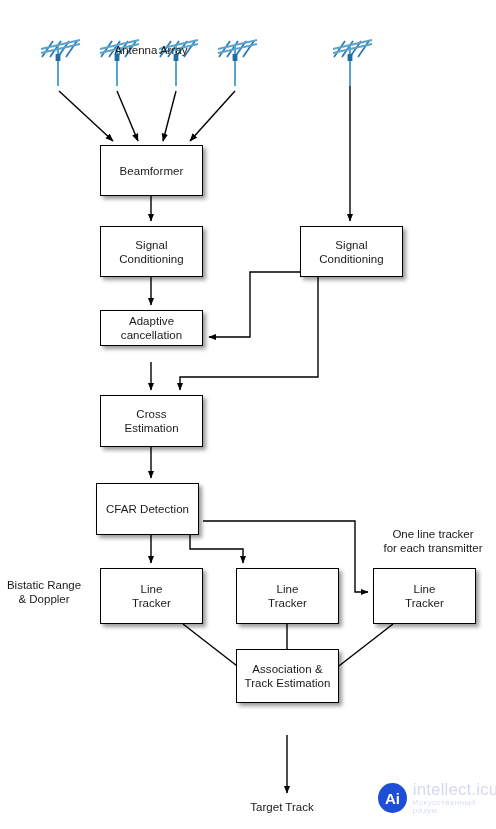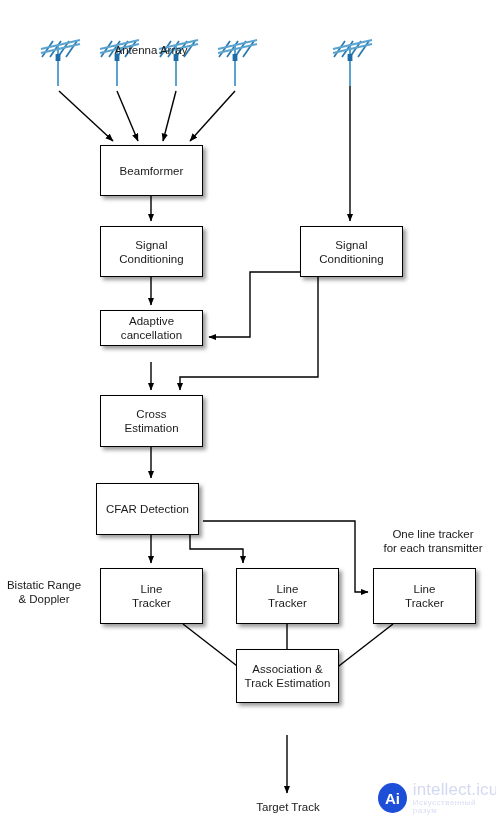--- a/index.html
+++ b/index.html
@@ -277,21 +277,21 @@
     <span class="node-label">Association &amp;
 Track Estimation</span>
   </div>
 
   <div class="free-label" style="left:0; top:578px; width:88px;">Bistatic Range
 &amp; Doppler</div>
 
   <div class="free-label" style="left:370px; top:527px; width:126px;">One line tracker
 for each transmitter</div>
 
-  <div class="free-label" style="left:242px; top:800px; width:92px;">Target Track</div>
+  <div class="free-label" style="left:236px; top:800px; width:92px;">Target Track</div>
 
   <div id="watermark" style="left:378px; top:781px;">
     <div class="wm-badge">Ai</div>
     <div class="wm-text-col">
       <span class="wm-main">intellect.icu</span>
       <span class="wm-sub">Искусственный разум</span>
     </div>
   </div>
 
 </div>

